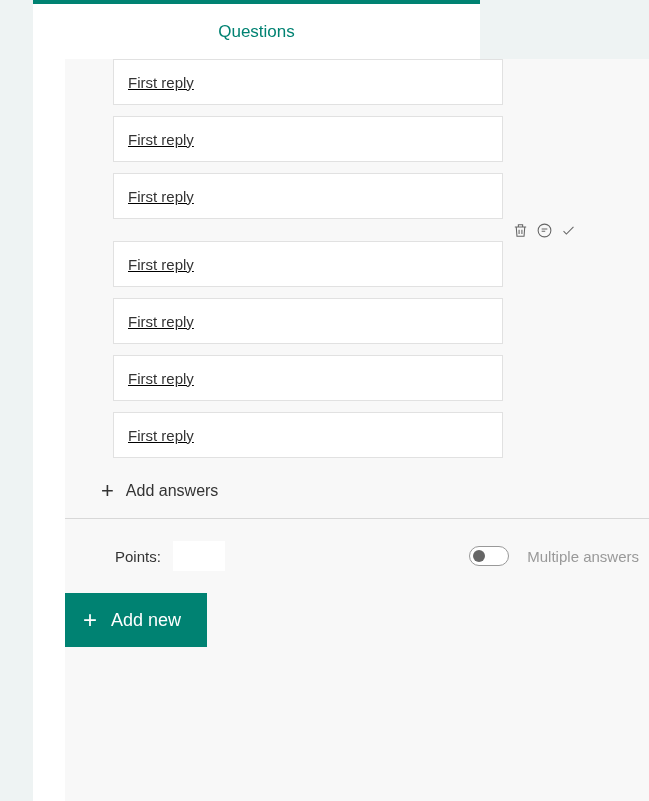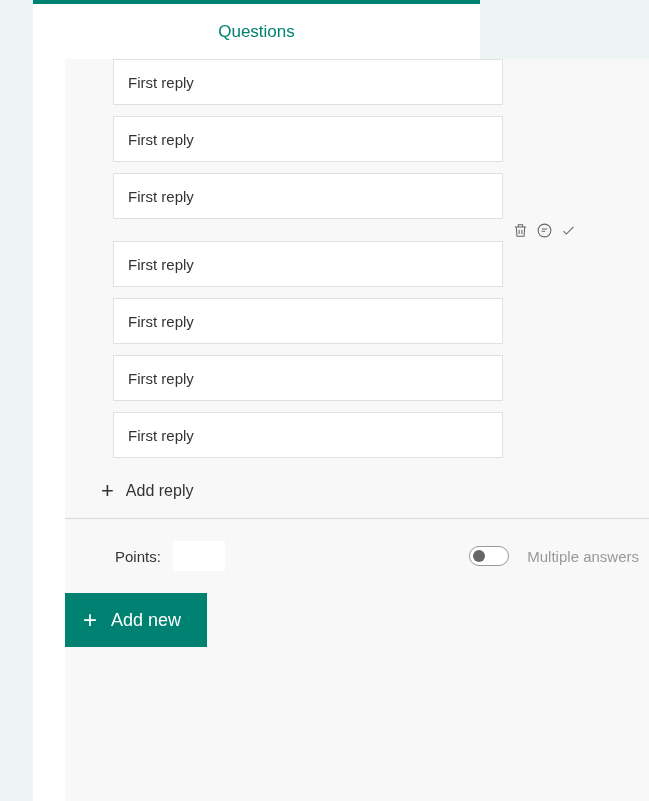--- a/index.html
+++ b/index.html
@@ -38,20 +38,21 @@
       position: absolute;
       left: 32px;
       right: 0;
       top: 0;
       bottom: 0;
       background: #f8f8f8;
       padding-top: 0;
     }
     .options-list {
       padding: 0 0 0 48px;
+      text-decoration: underline;
     }
     .option-row {
       display: flex;
       align-items: center;
       margin-top: 11px;
       position: relative;
     }
     .option-row:first-child { margin-top: 0; }
     .option-input {
       width: 390px;
@@ -223,21 +224,21 @@
         <div class="option-row">
           <input class="option-input" value="First reply" style="">
         </div>
         <div class="option-row">
           <input class="option-input" value="First reply" style="">
         </div>
       </div>
 
     <div class="add-option-row">
       <span class="plus">+</span>
-      <span>Add reply</span>
+      <span>Add answers</span>
     </div>
 
     <div class="divider"></div>
 
     <div class="footer-row">
       <span class="points-label">Points:</span>
       <input class="points-input" value="" style="">
       <div class="footer-spacer"></div>
       <div class="toggle">
         <div class="toggle-knob"></div>

